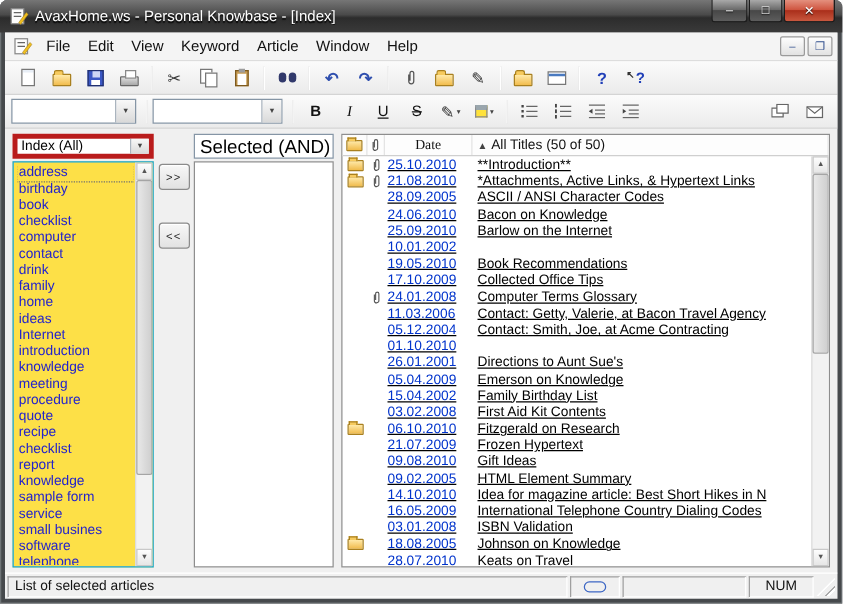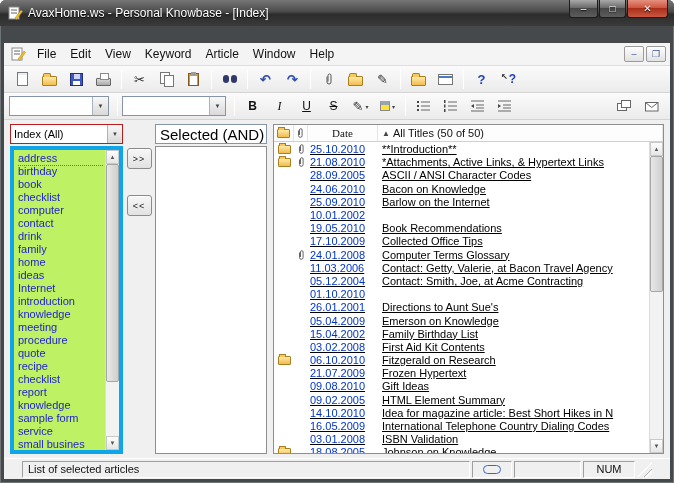--- a/index.html
+++ b/index.html
@@ -13,21 +13,21 @@
   .title-text{color:#fff;font-size:12px;flex:1;white-space:nowrap;overflow:hidden;text-shadow:0 1px 1px #000;}
   .caption-buttons{display:flex;align-self:flex-start;margin-right:6px;}
   .cap-btn{height:18px;display:flex;align-items:center;justify-content:center;color:#fff;font-size:10px;
            border:1px solid #1c1c1c;border-top:none;border-radius:0 0 3px 3px;margin-left:1px;cursor:default;
            background:linear-gradient(#a9a9a9,#6b6b6b 45%,#474747 50%,#5d5d5d);text-shadow:0 1px 1px #000;}
   .cap-btn.min{width:29px;}
   .cap-btn.max{width:27px;}
   .cap-btn.close{width:41px;background:linear-gradient(#e4907e,#cf5641 45%,#aa2f1b 50%,#c9583f);}
   
   .client{position:absolute;top:26px;left:4px;right:4px;bottom:4px;background:#f0f0f0;
-          display:flex;flex-direction:column;overflow:hidden;margin-top:17px;}
+          display:flex;flex-direction:column;overflow:hidden;}
   
   .menubar{height:23px;display:flex;align-items:center;background:#f4f4f4;border-bottom:1px solid #ddd;
            padding:0 4px;font-size:12px;}
   .doc-icon{width:16px;height:16px;margin:0 4px 0 2px;}
   .menu-item{padding:2px 7px;color:#111;cursor:default;}
   .mdi-buttons{margin-left:auto;display:flex;gap:2px;}
   .mdi-btn{width:20px;height:16px;font-size:9px;display:flex;align-items:center;justify-content:center;
            border:1px solid #9b9b9b;border-radius:2px;background:linear-gradient(#fdfdfd,#e2e2e2);color:#33518f;}
   
   .toolbar{height:27px;display:flex;align-items:center;background:linear-gradient(#fbfbfb,#ebebeb);
@@ -70,26 +70,26 @@
   .combo.c1{width:100px;}
   .combo.c2{width:104px;}
   .fmt{font-size:12px;color:#111;}
   .fmt.b{font-weight:bold;}
   .fmt.i{font-style:italic;font-family:"Liberation Serif",serif;}
   .fmt.u{text-decoration:underline;}
   .fmt.s{text-decoration:line-through;}
   
   .content{flex:1;display:flex;padding:4px 6px;min-height:0;}
   .kw-panel{width:113px;display:flex;flex-direction:column;}
-  .combo-header{height:20px;border:1px solid #b91c1c;background:#fff;display:flex;align-items:center;
+  .combo-header{height:20px;border:4px solid #b91c1c;background:#fff;display:flex;align-items:center;
                 font-size:11px;padding-left:3px;}
   .combo-header .dd-btn{margin-left:auto;width:15px;height:100%;border-left:1px solid #aab4be;
                 background:linear-gradient(#f8f8f8,#d9d9d9);display:flex;align-items:center;justify-content:center;
                 font-size:6px;color:#444;}
-  .listbox{flex:1;margin-top:2px;background:#bef264;border:4px solid #0ea5e9;position:relative;overflow:hidden;}
+  .listbox{flex:1;margin-top:2px;background:#fde047;border:1px solid #0ea5e9;position:relative;overflow:hidden;}
   .kw-items{position:absolute;inset:2px 15px 1px 3px;overflow:hidden;}
   .kw{height:13px;line-height:13px;font-size:11px;color:#2323cc;white-space:nowrap;overflow:hidden;padding-left:1px;}
   .kw.focused{outline:1px dotted #6f6f6f;}
   
   .vscroll{position:absolute;top:0;right:0;bottom:0;width:14px;background:#f2f2f2;border-left:1px solid #dcdcdc;
            display:flex;flex-direction:column;}
   .sarrow{height:14px;display:flex;align-items:center;justify-content:center;font-size:6px;color:#555;
           background:linear-gradient(#fdfdfd,#e6e6e6);border:1px solid #c9c9c9;}
   .strack{flex:1;position:relative;}
   .sthumb{position:absolute;left:0;right:0;background:linear-gradient(90deg,#e8e8e8,#cfcfcf);
@@ -116,21 +116,21 @@
   .tbody{flex:1;margin-right:14px;overflow:hidden;padding-top:1px;text-decoration:underline;}
   .trow{display:flex;height:13.2px;align-items:center;font-size:11px;line-height:13px;}
   .td.c1{width:20px;display:flex;justify-content:center;}
   .td.c2{width:14px;display:flex;justify-content:center;}
   .td.c3{width:70px;color:#0033cc;padding-left:2px;}
   .td.c4{flex:1;color:#000;padding-left:4px;white-space:nowrap;overflow:hidden;}
   .art-scroll{top:17px;}
   .mini-folder{width:13px;height:9px;background:linear-gradient(#ffe9a8,#f0bb4c);border:1px solid #a9801f;border-radius:1px;position:relative;display:inline-block;}
   .mini-folder::before{content:"";position:absolute;top:-3px;left:0;width:5px;height:2px;background:#f6ca5e;border:1px solid #a9801f;border-bottom:none;}
   
-  .statusbar{height:21px;display:flex;align-items:center;gap:2px;padding:2px 18px;border-top:1px solid #fff;flex:0 0 auto;}
+  .statusbar{height:21px;display:flex;align-items:center;gap:2px;padding:2px 2px;border-top:1px solid #fff;flex:0 0 auto;}
   .sb-panel{height:17px;border:1px solid;border-color:#9f9f9f #fff #fff #9f9f9f;font-size:11px;
             display:flex;align-items:center;padding:0 5px;color:#111;}
   .sb-msg{width:448px;}
   .sb-oval{width:40px;justify-content:center;}
   .oval{width:18px;height:9px;border:1px solid #3c66c4;border-radius:5px;}
   .sb-fill{flex:1;}
   .sb-num{width:52px;justify-content:center;}
   .sb-grip{width:15px;height:15px;align-self:flex-end;
            background:repeating-linear-gradient(135deg,transparent 0 3px,#aaa 3px 4px,#fff 4px 6px);
            clip-path:polygon(100% 0,100% 100%,0 100%);}

